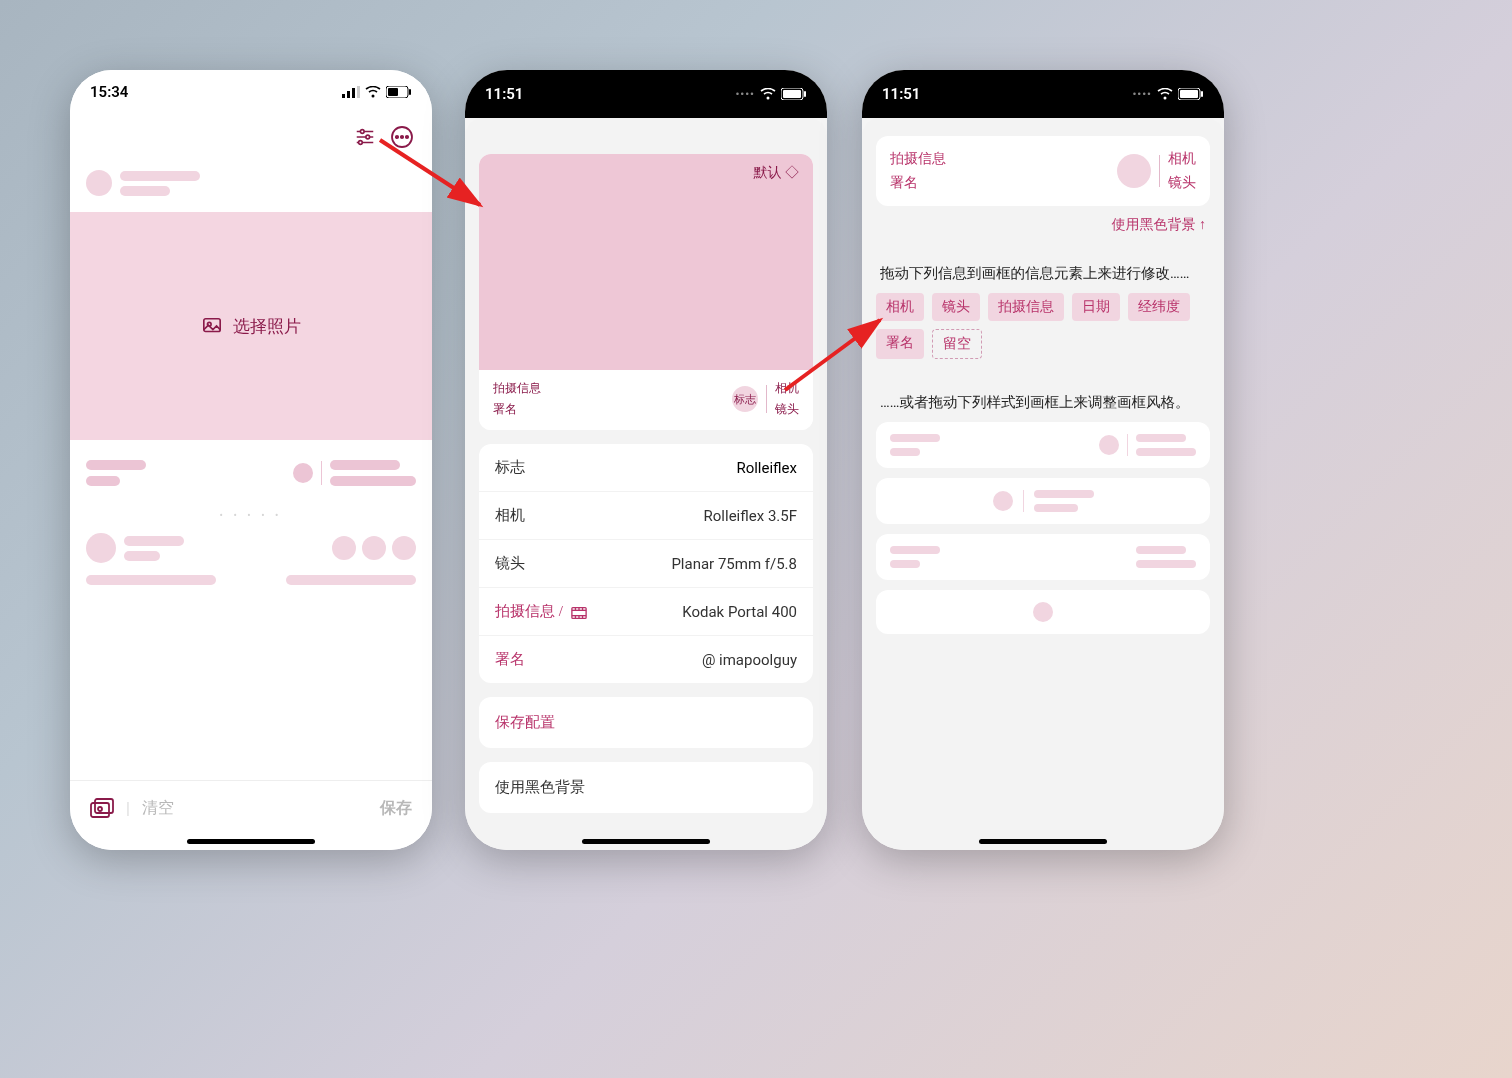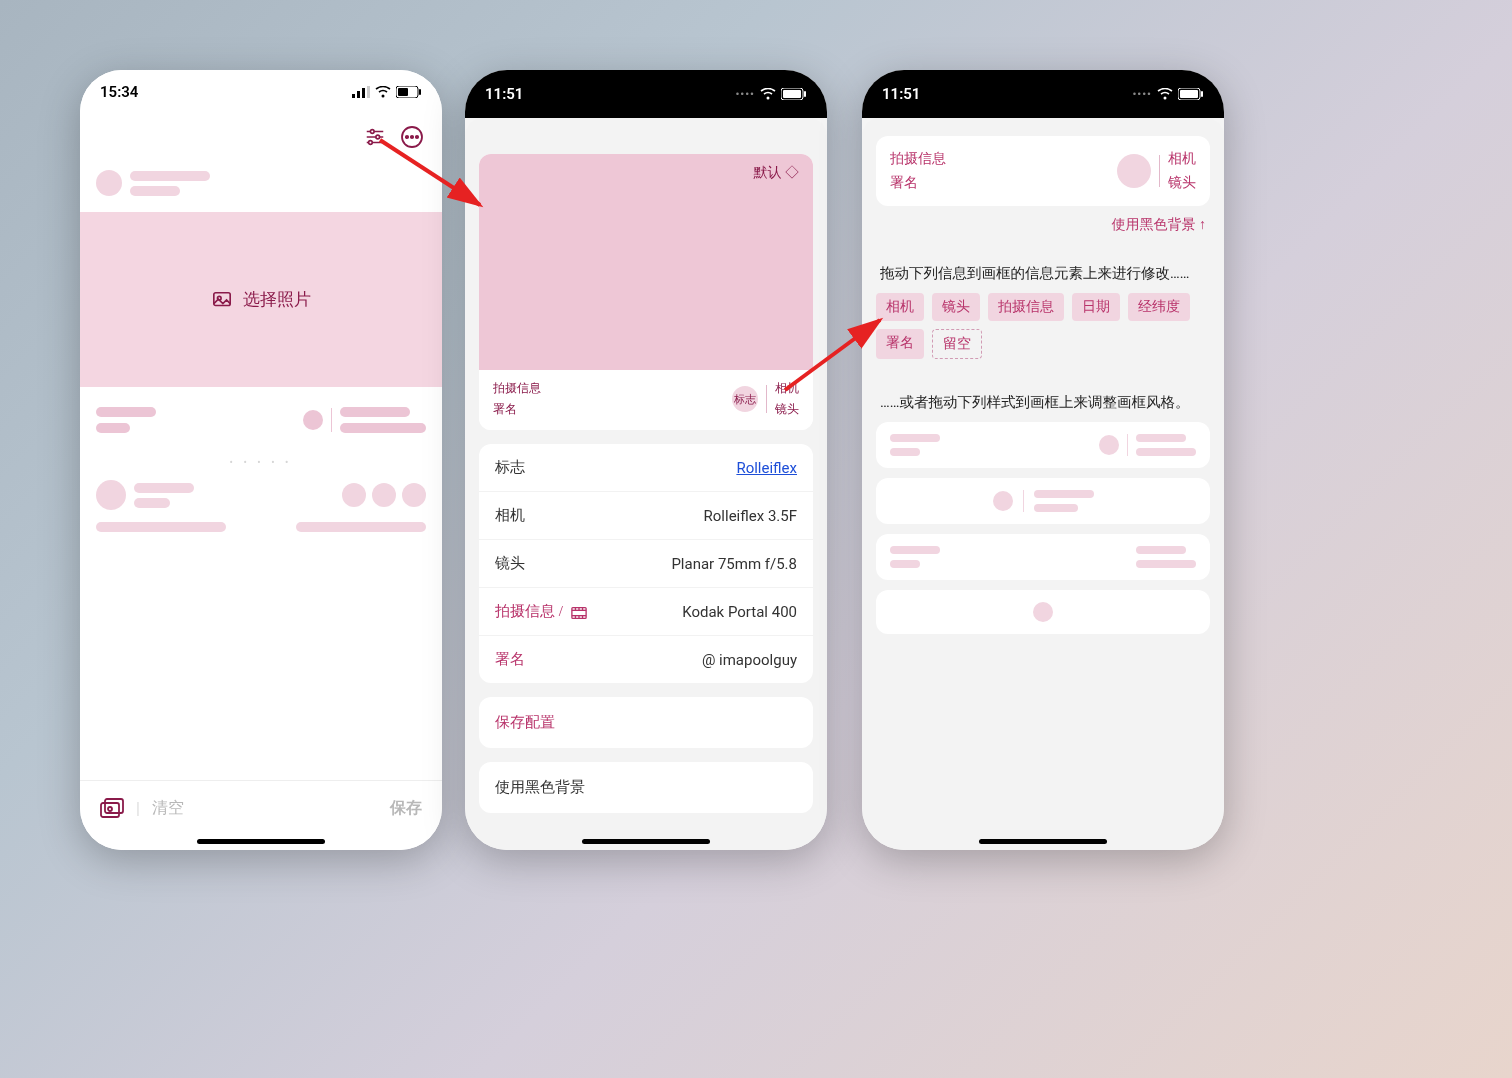--- a/index.html
+++ b/index.html
@@ -17,21 +17,21 @@
     height: 780px;
     border-radius: 42px;
     overflow: hidden;
     box-shadow: 0 10px 40px rgba(0,0,0,0.25);
   }
   .phone.light { background: #ffffff; top: 70px; }
   .phone.dark-top { background: #f5f5f5; top: 70px; }
   .phone.dark-top .topbar { background: #000; color: #fff; height: 48px; }
 
   
-  .p1 { left: 80px; }
+  .p1 { left: 70px; }
   .p2 { left: 465px; }
   .p3 { left: 862px; }
 
   
   .statusbar {
     height: 44px;
     display: flex;
     align-items: center;
     justify-content: space-between;
     padding: 0 20px;
@@ -51,21 +51,21 @@
     gap: 14px;
     padding: 0 18px;
   }
   .toolbar svg { stroke: #8a1a4a; }
   .skel-row { display:flex; align-items:center; gap:8px; padding: 10px 16px; }
   .skel-circle { width:26px; height:26px; border-radius:50%; background:#f1d5e0; }
   .skel-bar { height:10px; border-radius:5px; background:#f1d5e0; }
   .skel-bar.dark { background:#ecc5d5; }
   .photo-area {
     margin: 6px 0 0 0;
-    height: 175px;
+    height: 228px;
     background: #f4d6e1;
     display:flex; align-items:center; justify-content:center;
     gap:10px;
     color:#8a1a4a;
     font-size:17px;
   }
   .bottom-bar {
     position:absolute; bottom:0; left:0; right:0;
     height:70px; background:#fff;
     border-top:1px solid #eee;
@@ -114,21 +114,21 @@
   }
   .config-row {
     display:flex; justify-content:space-between; align-items:center;
     padding: 14px 16px; font-size:15px;
     border-bottom:1px solid #f2f2f2;
   }
   .config-row:last-child { border-bottom:none; }
   .config-row .label { color:#333; }
   .config-row .label.pink { color:#b8336a;font-family:Liberation Serif, serif; }
   .config-row .value { color:#333; text-align:right; }
-  .config-row .value.pink { color:#1d4ed8;text-decoration:underline; }
+  .config-row .value.pink { color:#000000; }
   .action-card {
     margin:14px 14px 0 14px; background:#fff; border-radius:12px;
     padding:16px; font-size:15px;
   }
   .action-card.pink { color:#b8336a; }
 
   
   .p3-sheetbg {
     position:absolute; top:48px; left:0; right:0; bottom:0;
     background:#f3f3f3;

